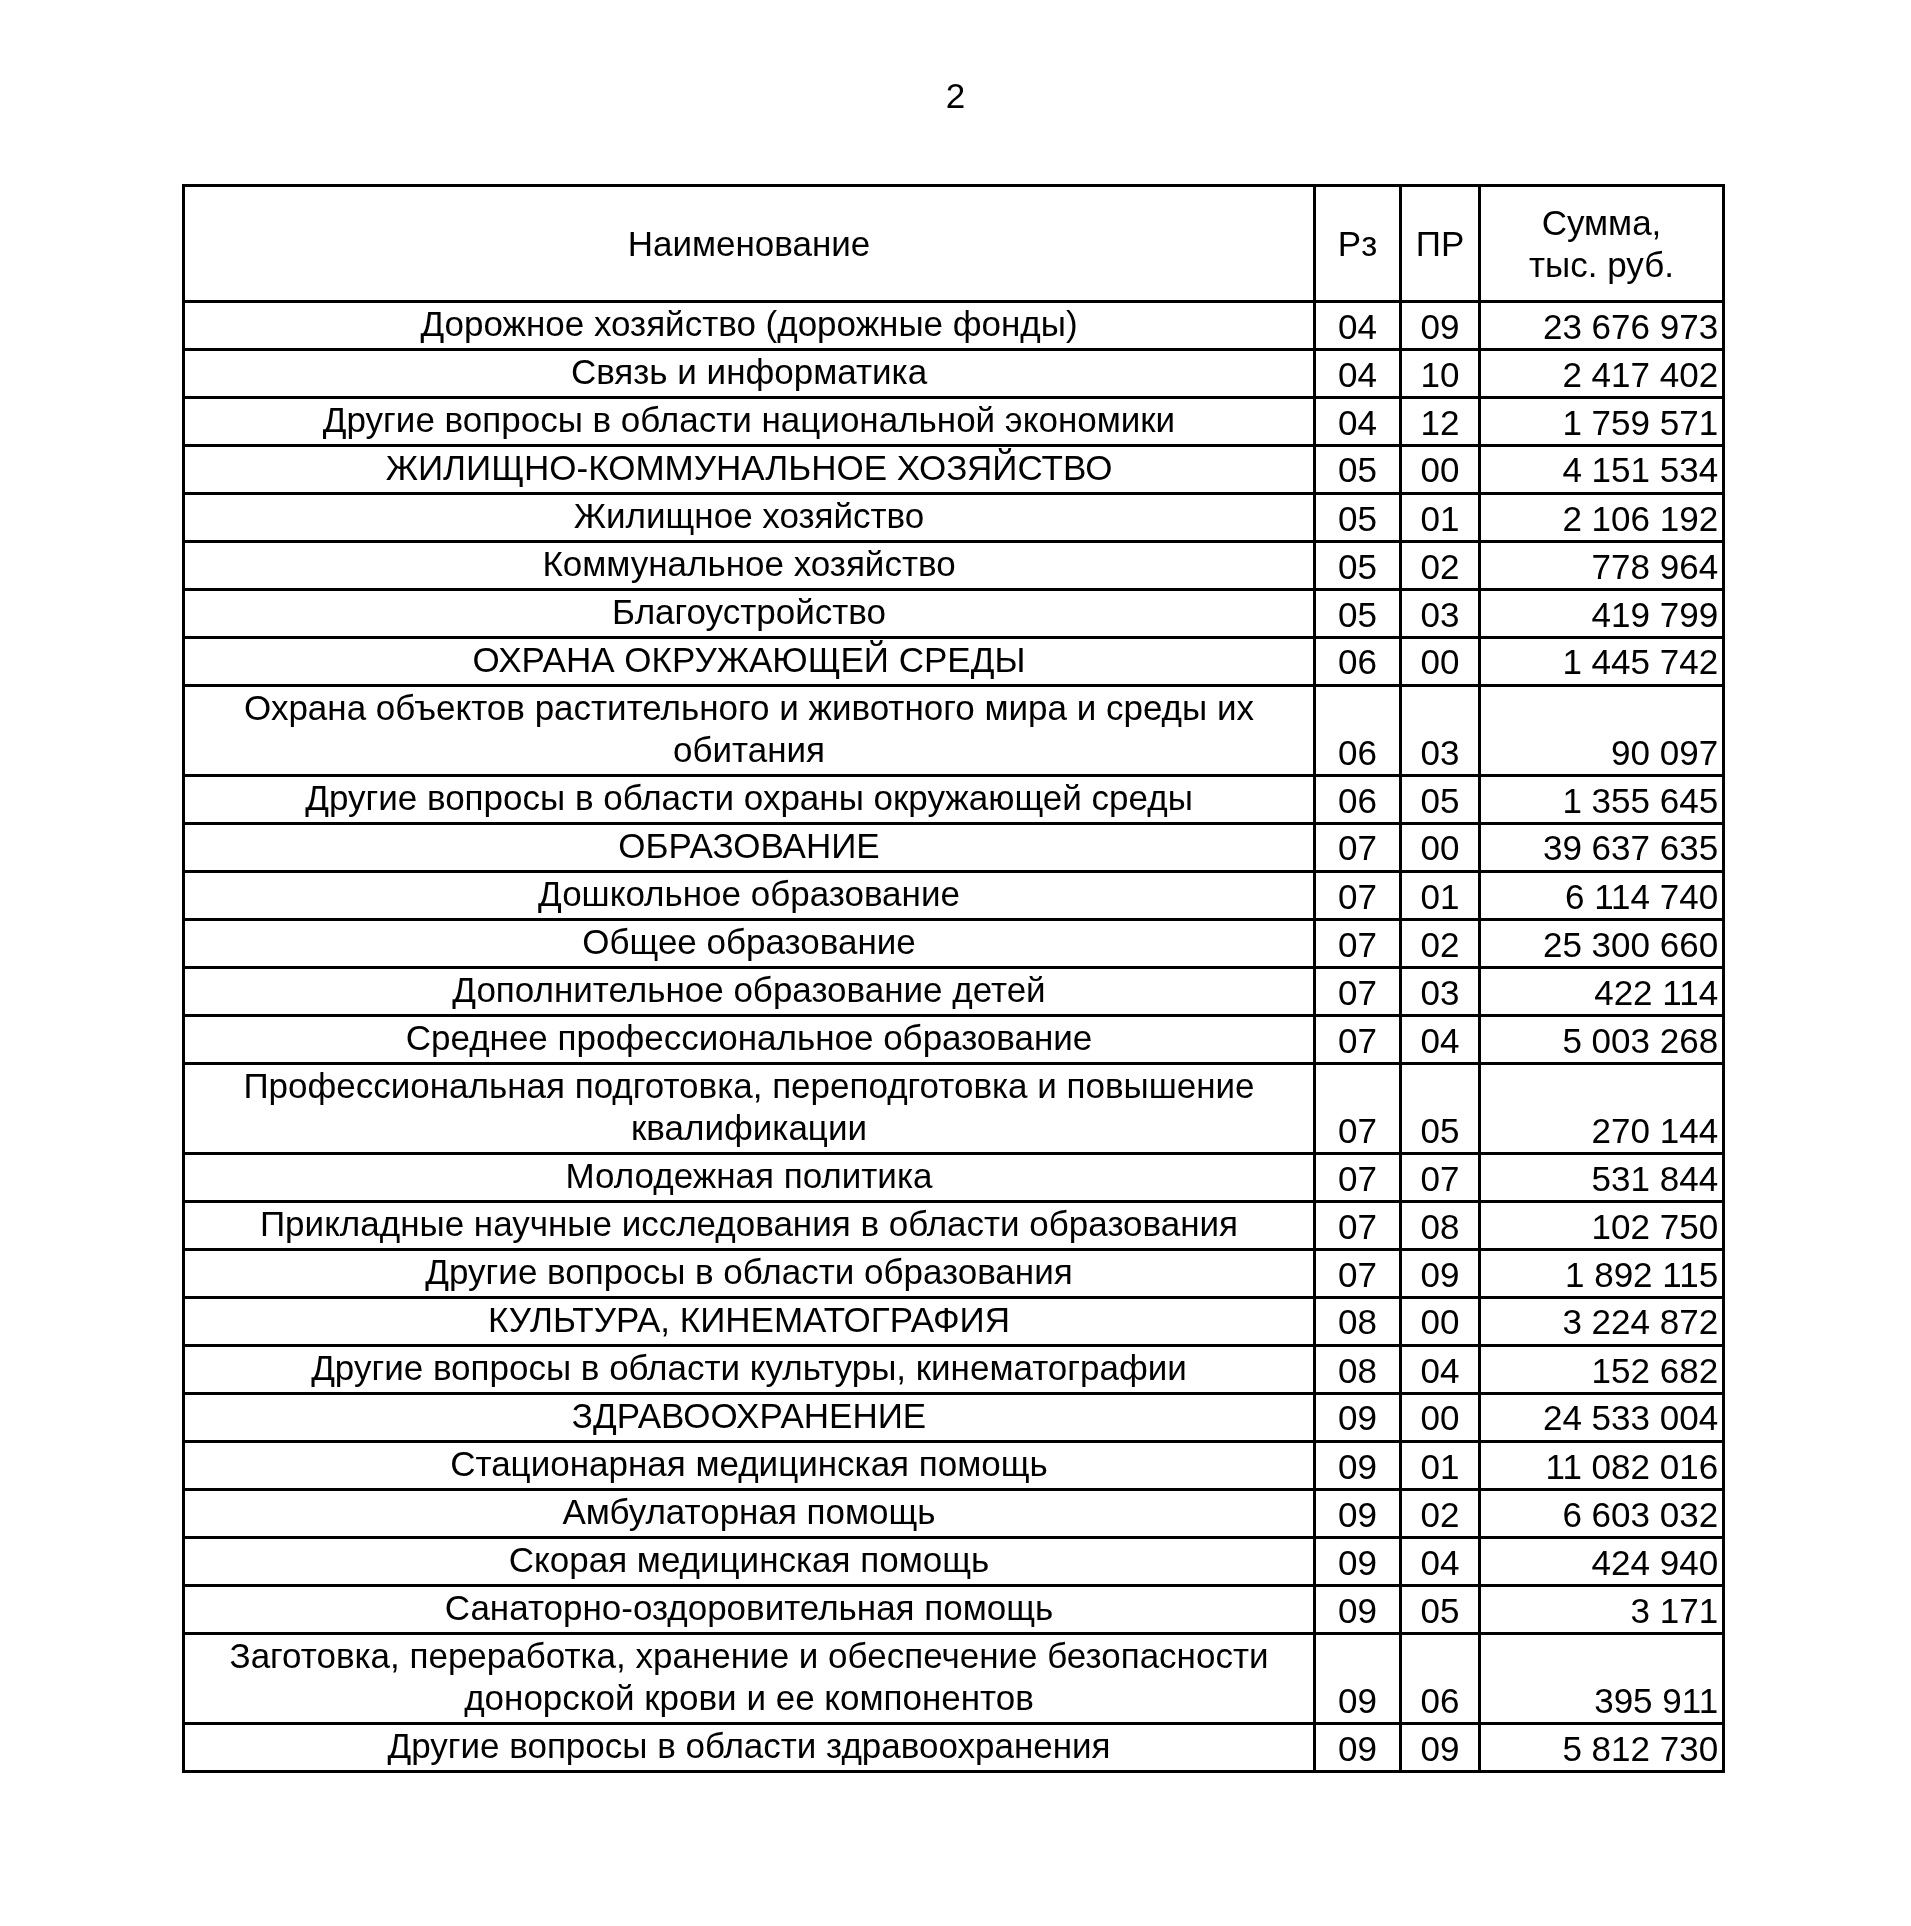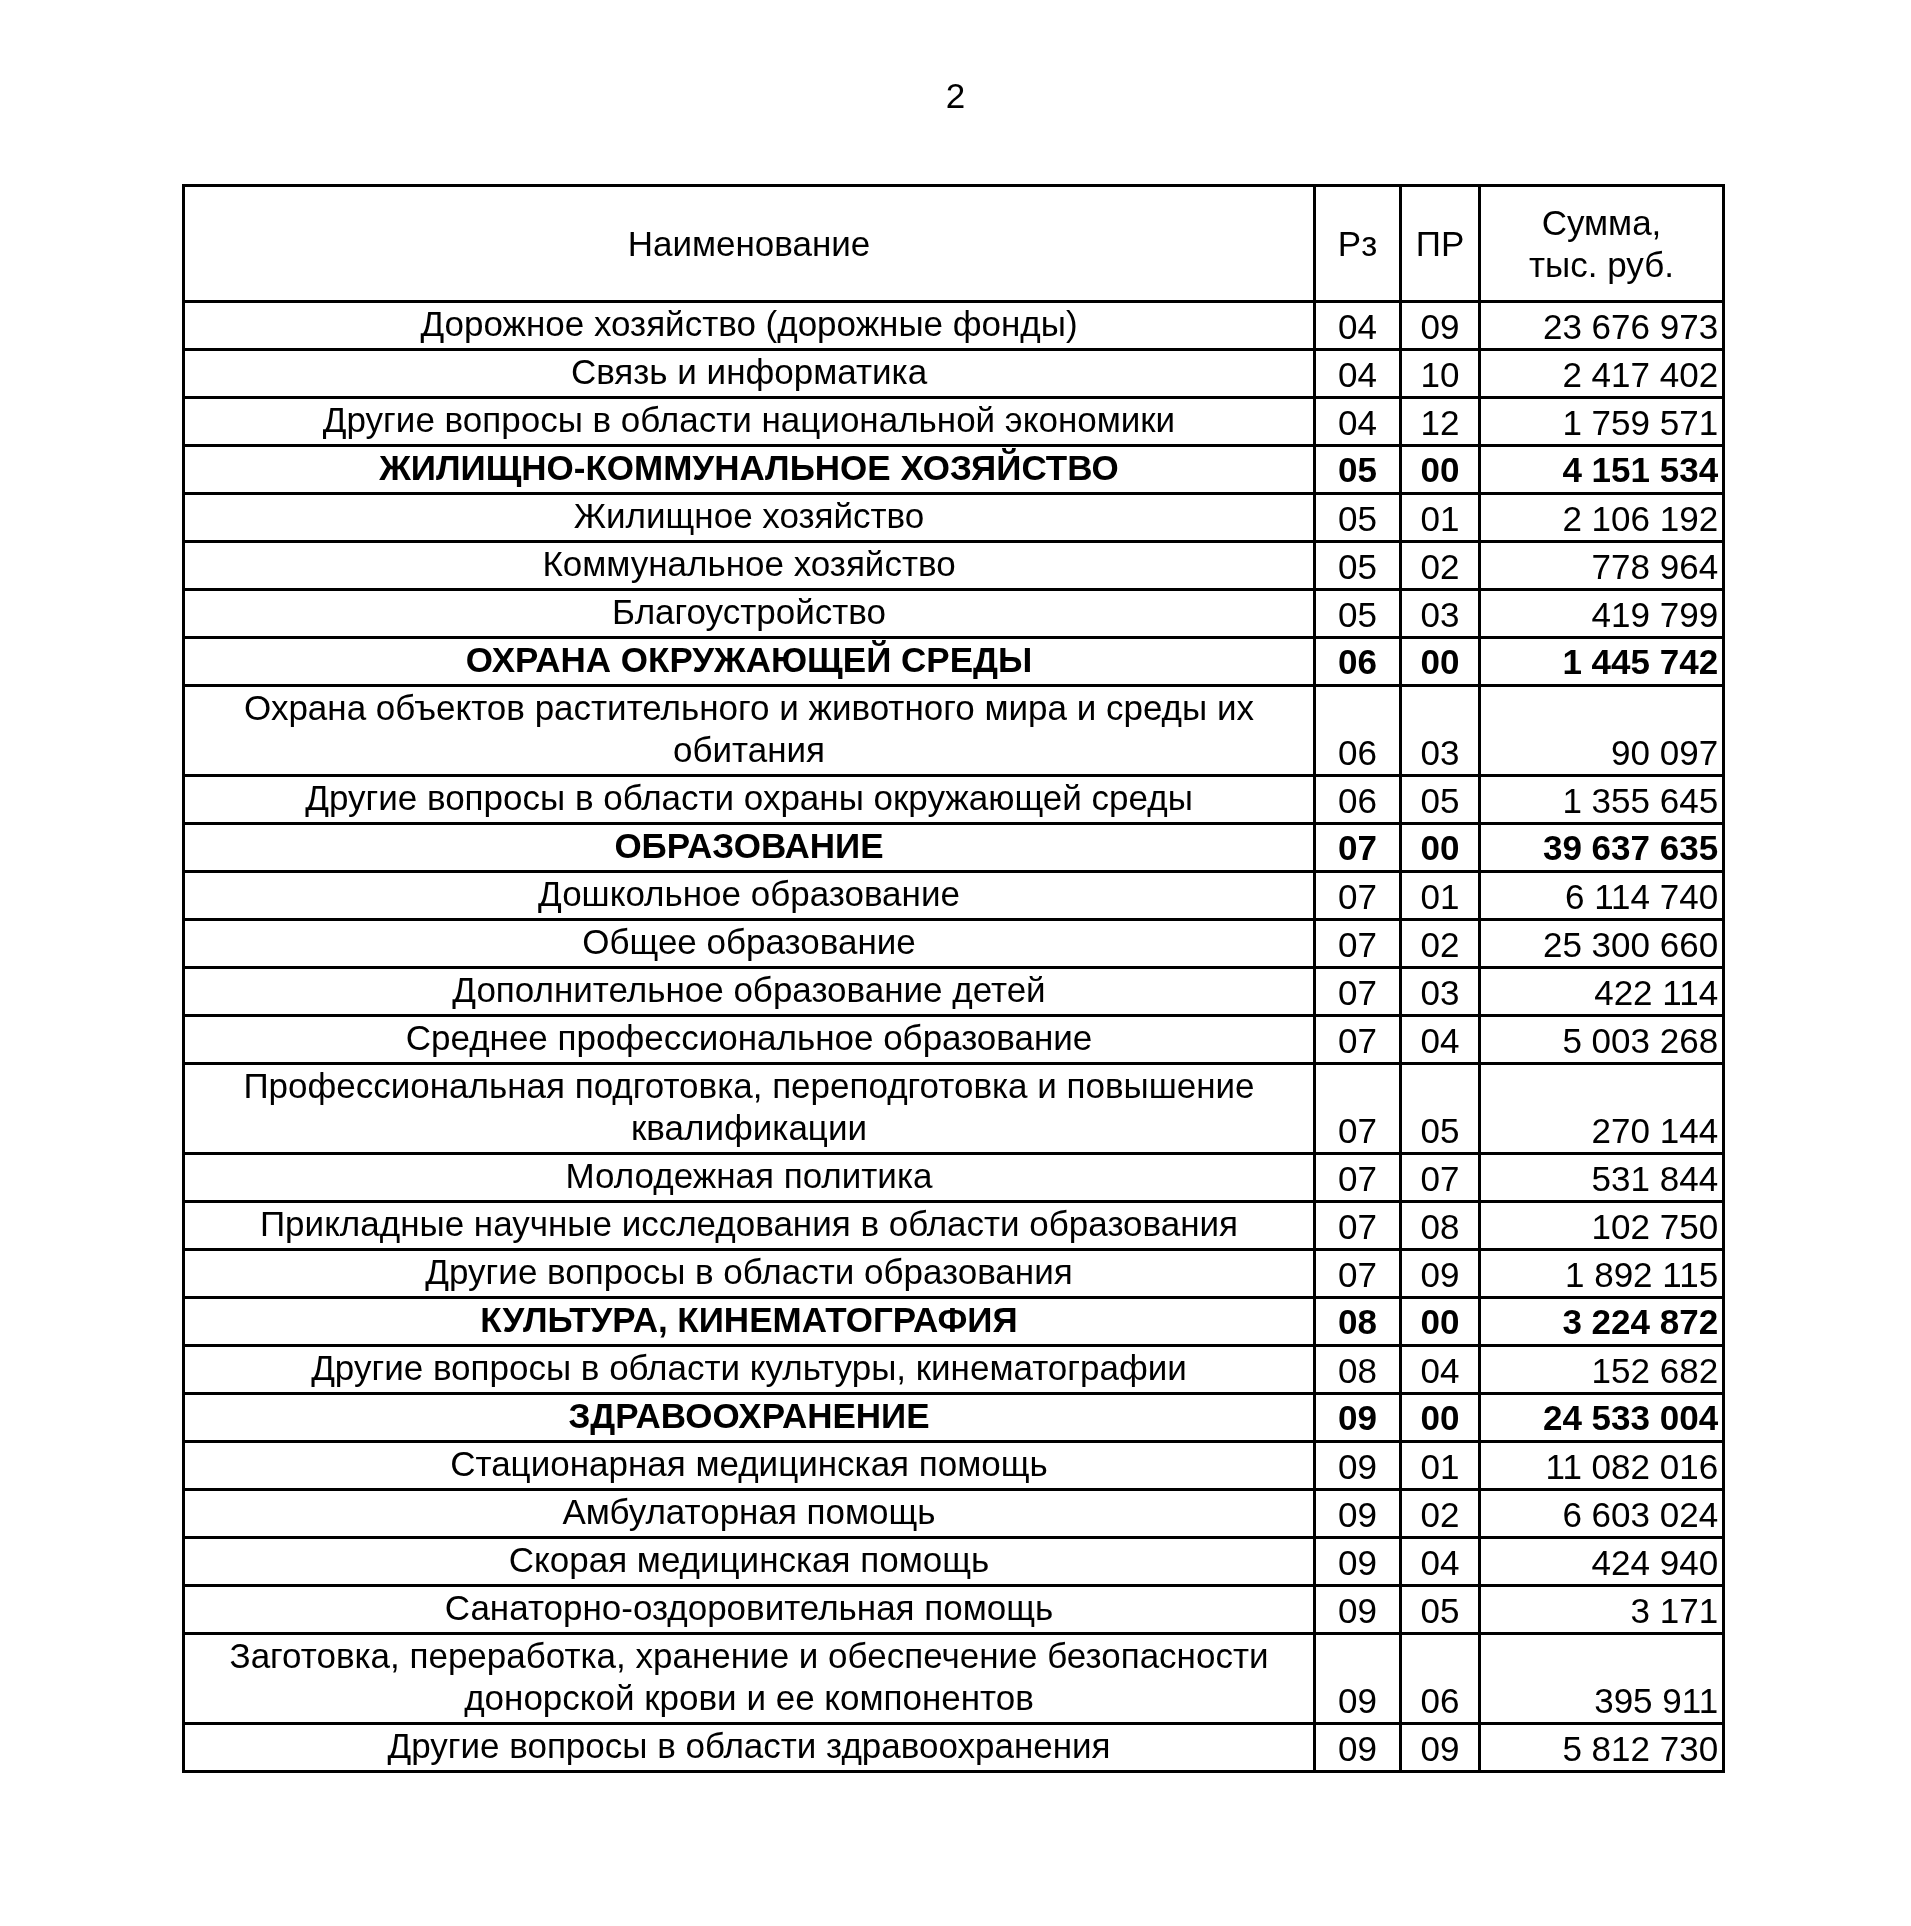--- a/index.html
+++ b/index.html
@@ -10,21 +10,21 @@
   table.budget { position: absolute; left: 182px; top: 184px; width: 1540px;
                  border-collapse: collapse; table-layout: fixed; font-size: 35px; }
   table.budget td, table.budget th { border: 3.1px solid #000; padding: 0 3.9px; overflow: hidden; }
   table.budget th { font-weight: normal; height: 113px; text-align: center; vertical-align: middle; line-height: 42px; }
   col.c-name { width: 1131px; } col.c-rz { width: 86px; } col.c-pr { width: 79px; } col.c-sum { width: 244px; }
   tr.single td { height: 45px; }
   tr.double td { height: 87px; }
   td.name { text-align: center; vertical-align: top; line-height: 42px; padding-left: 3.1px; white-space: normal; }
   td.rz, td.pr { text-align: center; vertical-align: bottom; line-height: 42px; padding: 0; }
   td.sum { text-align: right; vertical-align: bottom; line-height: 42px; padding-right: 2.3px; margin-top: 24px; }
-  tr.section td { font-weight: bold; }
+  tr.section td { font-weight: normal; }
   tr.section td.rz, tr.section td.pr, tr.section td.sum { vertical-align: middle; }
 </style>
 </head>
 <body>
 
 <div class="page-number">2</div>
 
 <table class="budget">
   <colgroup>
     <col class="c-name">
@@ -179,21 +179,21 @@
       <tr class="single">
         <td class="name">Стационарная медицинская помощь</td>
         <td class="rz">09</td>
         <td class="pr">01</td>
         <td class="sum">11 082 016</td>
       </tr>
       <tr class="single">
         <td class="name">Амбулаторная помощь</td>
         <td class="rz">09</td>
         <td class="pr">02</td>
-        <td class="sum">6 603 024</td>
+        <td class="sum">6 603 032</td>
       </tr>
       <tr class="single">
         <td class="name">Скорая медицинская помощь</td>
         <td class="rz">09</td>
         <td class="pr">04</td>
         <td class="sum">424 940</td>
       </tr>
       <tr class="single">
         <td class="name">Санаторно-оздоровительная помощь</td>
         <td class="rz">09</td>

